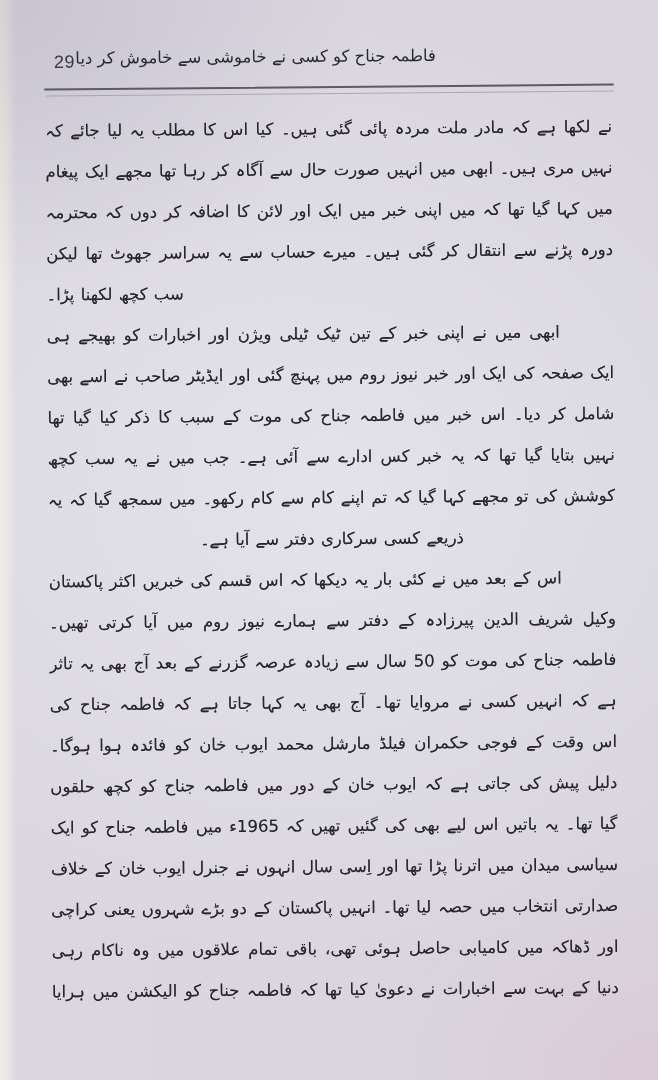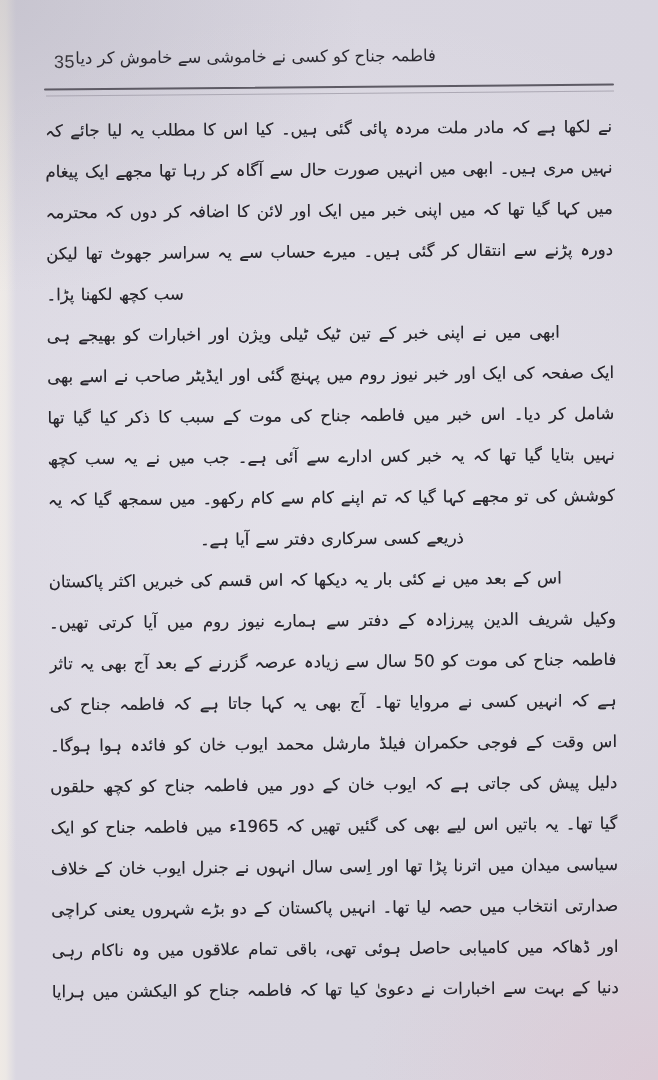--- a/index.html
+++ b/index.html
@@ -56,21 +56,21 @@
   .line.indent { padding-right: 54px; }
   .line.last-left   { text-align-last: left; }
   .line.last-center { text-align-last: center; }
   .line.last-justify{ text-align-last: justify; }
 </style>
 </head>
 <body>
 
 <div class="page">
   <div class="header-row">
-    <span class="pagenum">35</span>
+    <span class="pagenum">29</span>
     <span class="chapter-title" dir="rtl">فاطمہ جناح کو کسی نے خاموشی سے خاموش کر دیا</span>
   </div>
   <div class="rule-top"></div>
   <div class="rule-bottom"></div>
   <div class="text-body" id="text-body">
       <div class="para">
         <div class="line" dir="rtl">نے لکھا ہے کہ مادر ملت مردہ پائی گئی ہیں۔ کیا اس کا مطلب یہ لیا جائے کہ وہ طبعی موت</div>
         <div class="line" dir="rtl">نہیں مری ہیں۔ ابھی میں انہیں صورت حال سے آگاہ کر رہا تھا مجھے ایک پیغام ملا جس</div>
         <div class="line" dir="rtl">میں کہا گیا تھا کہ میں اپنی خبر میں ایک اور لائن کا اضافہ کر دوں کہ محترمہ فاطمہ جناح دل کا</div>
         <div class="line" dir="rtl">دورہ پڑنے سے انتقال کر گئی ہیں۔ میرے حساب سے یہ سراسر جھوٹ تھا لیکن مجھے یہ</div>

